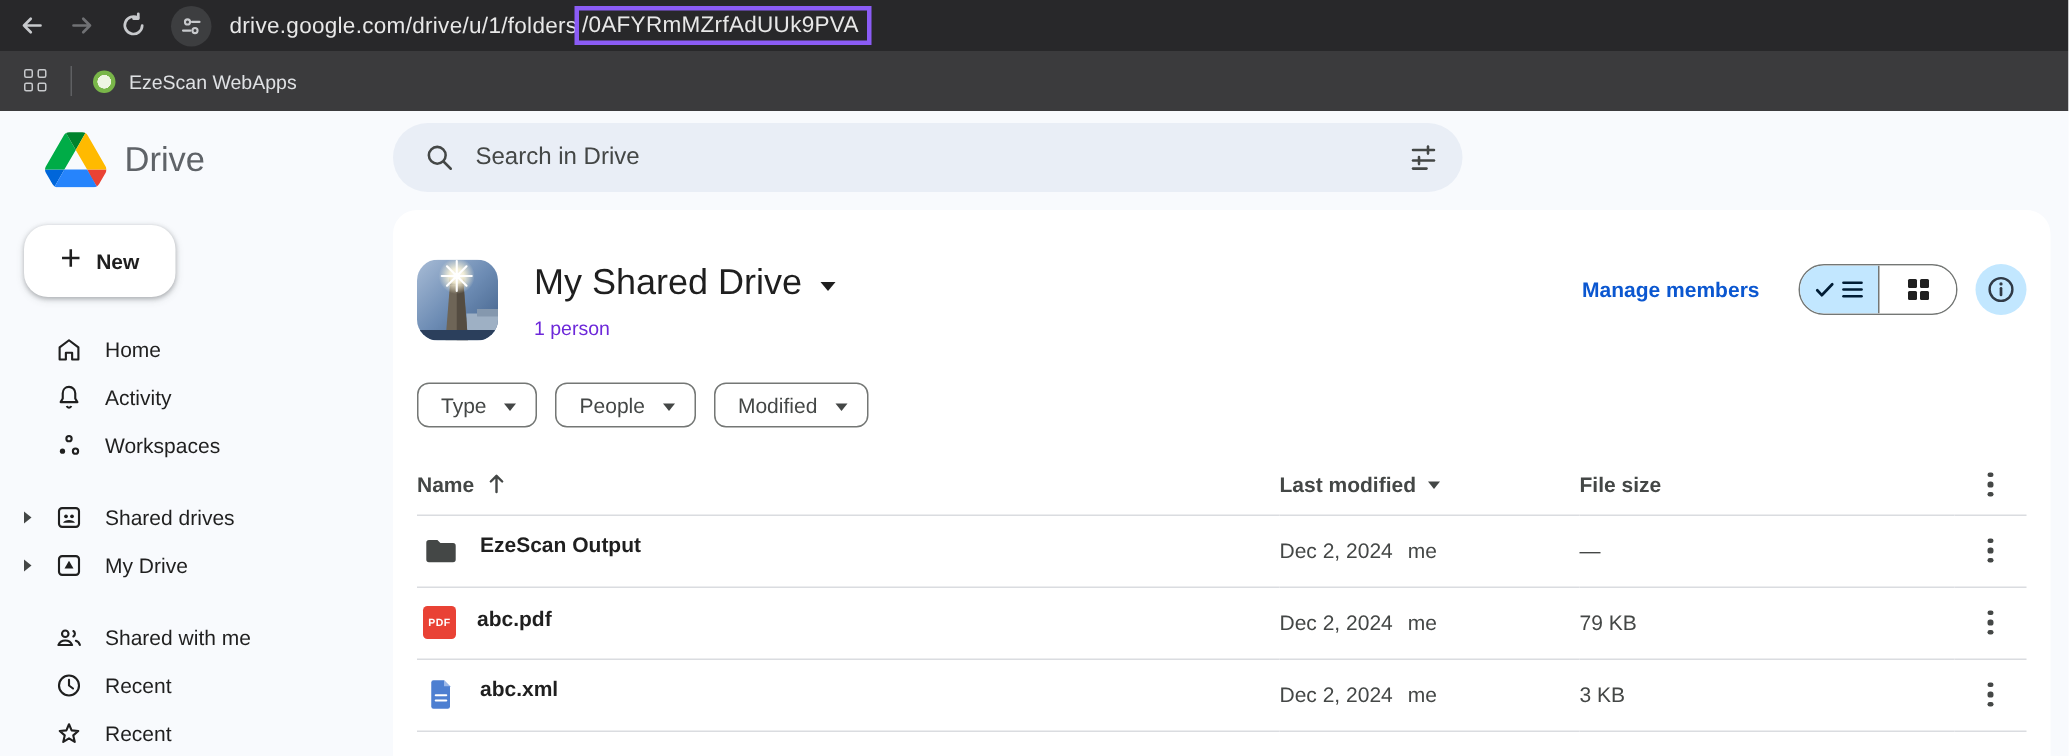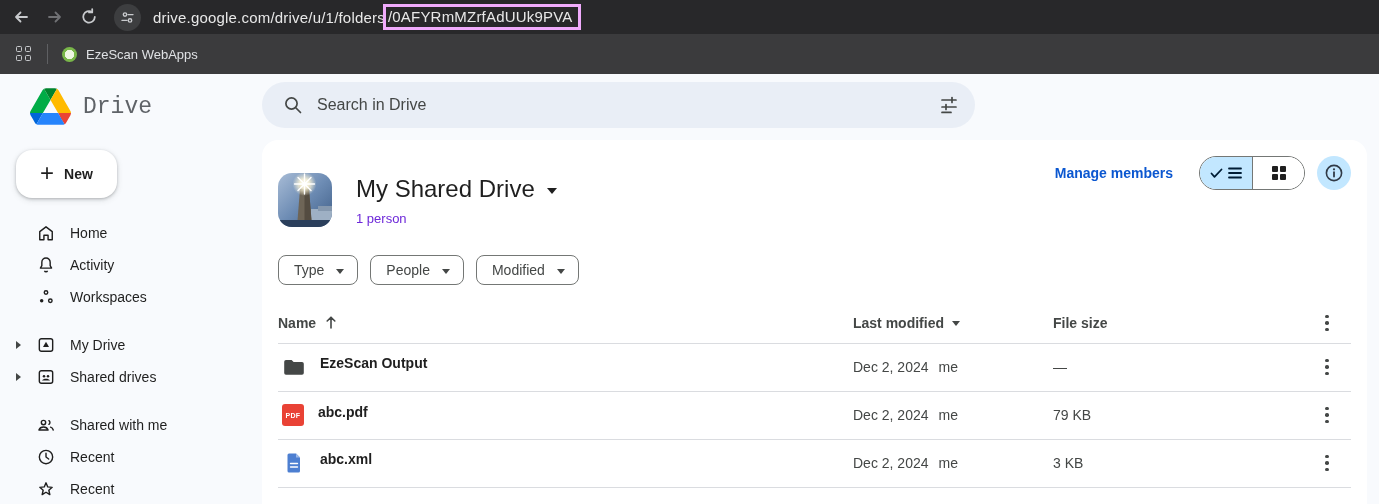--- a/index.html
+++ b/index.html
@@ -5,33 +5,33 @@
   * { margin:0; padding:0; box-sizing:border-box; }
   html,body { width:1379px; height:504px; overflow:hidden; }
   body { font-family:"Liberation Sans","DejaVu Sans",sans-serif; background:#f8fafd; }
   .screen { width:1379px; height:504px; display:flex; flex-direction:column; }
 
   
   .toolbar { height:34px; background:#28282a; display:flex; align-items:center; padding-left:12px; flex:none; }
   .nav-ic { width:18px; height:18px; margin-right:16px; flex:none; }
   .siteinfo { width:27px; height:27px; border-radius:50%; background:#3d3e40; display:flex; align-items:center; justify-content:center; margin-right:12px; flex:none; }
   .url { font-size:15px; color:#e8e8e8; white-space:nowrap; display:flex; align-items:center; letter-spacing:.2px; }
-  .url-hl { border:3px solid #f0abfc; padding:1px 5px 2px 2px; margin-left:-2px; }
+  .url-hl { border:3px solid #8b5cf6; padding:1px 5px 2px 2px; margin-left:-2px; }
 
   .bookmarks { height:40px; background:#3b3b3d; display:flex; align-items:center; padding-left:16px; flex:none; }
   .apps-grid { width:16px; height:16px; display:grid; grid-template-columns:6px 6px; grid-template-rows:6px 6px; gap:3px; }
   .apps-grid span { border:1.6px solid #c7c9cc; border-radius:1.5px; }
   .bm-sep { width:1px; height:20px; background:#5f6063; margin:0 14px 0 15px; }
   .bookmark { display:flex; align-items:center; gap:9px; }
   .fav { width:15px; height:15px; border-radius:50%; background:radial-gradient(circle,#eef5e2 0 42%,#79b649 44% 100%); }
   .bm-label { font-size:13px; color:#dfe1e4; }
 
   
   .app-header { height:66px; position:relative; flex:none; }
-  .logo-wrap { position:absolute; left:30px; top:14px; display:flex; align-items:center; gap:12px;font-family:Liberation Mono, monospace; }
+  .logo-wrap { position:absolute; left:30px; top:14px; display:flex; align-items:center; gap:12px; }
   .logo-word { font-size:23px; color:#5f6368; }
   .searchbar { position:absolute; left:262px; top:8px; width:713px; height:46px; background:#e9eef6; border-radius:24px; display:flex; align-items:center; padding:0 16px 0 21px; }
   .searchbar input { flex:1; border:none; outline:none; background:transparent; font-size:16px; color:#444746; margin-left:14px; font-family:inherit; }
   .searchbar input::placeholder { color:#444746; opacity:1; }
 
   
   .app-body { flex:1; display:flex; min-height:0; }
   .sidebar { width:262px; flex:none; }
   .new-btn { margin:10px 0 0 16px; width:101px; height:48px; background:#fff; border:none; border-radius:16px; box-shadow:0 1px 3px rgba(60,64,67,.3),0 2px 6px rgba(60,64,67,.15); display:flex; align-items:center; justify-content:center; gap:10px; cursor:pointer; font-family:inherit; }
   .new-btn .plus { font-size:24px; font-weight:400; color:#1f1f1f; line-height:1; margin-top:-2px; }
@@ -48,21 +48,21 @@
   
   .card { flex:1; background:#fff; border-radius:16px 16px 0 0; margin-right:12px; position:relative; padding:33px 16px 0 16px; }
   .drive-head { display:flex; align-items:flex-start; }
   .avatar { width:54px; height:54px; border-radius:14px; overflow:hidden; flex:none; }
   .title-block { margin-left:24px; padding-top:2px; }
   .title-row { display:flex; align-items:center; gap:12px; cursor:pointer; }
   .drive-title { font-size:24px; color:#1f1f1f; }
   .dd-caret { width:0; height:0; border-top:6px solid #1f1f1f; border-left:5px solid transparent; border-right:5px solid transparent; margin-top:3px; }
   .subtitle { font-size:13px; color:#6d28d9; margin-top:8px; }
 
-  .head-actions { position:absolute; top:16px; right:16px; display:flex; align-items:center; height:34px; }
+  .head-actions { position:absolute; top:36px; right:16px; display:flex; align-items:center; height:34px; }
   .manage { font-size:14px; font-weight:bold; color:#0b57d0; cursor:pointer; margin-right:26px; }
   .view-toggle { display:flex; height:34px; border:1px solid #747775; border-radius:17px; overflow:hidden; cursor:pointer; }
   .seg { width:52px; display:flex; align-items:center; justify-content:center; gap:5px; }
   .seg.sel { background:#c2e7ff; }
   .seg.unsel { background:#fff; border-left:1px solid #747775; }
   .grid-ic { width:14px; height:14px; display:grid; grid-template-columns:6px 6px; grid-template-rows:6px 6px; gap:2px; }
   .grid-ic span { background:#1f1f1f; border-radius:1px; }
   .info-btn { width:34px; height:34px; border-radius:50%; background:#c2e7ff; display:flex; align-items:center; justify-content:center; margin-left:12px; cursor:pointer; }
 
   .filters { display:flex; gap:12px; margin-top:28px; }
@@ -191,35 +191,35 @@
         </div>
 
         <div class="nav-gap"></div>
 
         <div class="nav-item">
           <span class="caret-cell">
               <span class="exp-caret"></span>
             </span>
           <svg class="ic" viewBox="0 0 24 24">
               <rect x="4" y="4.5" width="16" height="15" rx="2.5" fill="none" stroke="#1f1f1f" stroke-width="1.7"></rect>
-              <path d="M12 8.2l3.6 6.2H8.4z" fill="#1f1f1f"></path>
-            </svg>
-          <span class="nav-label">My Drive</span>
+              <circle cx="9.6" cy="11" r="1.5" fill="#1f1f1f"></circle>
+              <circle cx="14.4" cy="11" r="1.5" fill="#1f1f1f"></circle>
+              <path d="M7.2 16.2c.9-1.5 2.6-2.2 4.8-2.2s3.9.7 4.8 2.2z" fill="#1f1f1f"></path>
+            </svg>
+          <span class="nav-label">Shared drives</span>
         </div>
         <div class="nav-item">
           <span class="caret-cell">
               <span class="exp-caret"></span>
             </span>
           <svg class="ic" viewBox="0 0 24 24">
               <rect x="4" y="4.5" width="16" height="15" rx="2.5" fill="none" stroke="#1f1f1f" stroke-width="1.7"></rect>
-              <circle cx="9.6" cy="11" r="1.5" fill="#1f1f1f"></circle>
-              <circle cx="14.4" cy="11" r="1.5" fill="#1f1f1f"></circle>
-              <path d="M7.2 16.2c.9-1.5 2.6-2.2 4.8-2.2s3.9.7 4.8 2.2z" fill="#1f1f1f"></path>
-            </svg>
-          <span class="nav-label">Shared drives</span>
+              <path d="M12 8.2l3.6 6.2H8.4z" fill="#1f1f1f"></path>
+            </svg>
+          <span class="nav-label">My Drive</span>
         </div>
 
         <div class="nav-gap"></div>
 
         <div class="nav-item noexp">
           <svg class="ic" viewBox="0 0 24 24">
               <circle cx="9" cy="9" r="2.6" fill="none" stroke="#1f1f1f" stroke-width="1.7"></circle>
               <path d="M3.5 18c.9-2.4 3-3.6 5.5-3.6s4.6 1.2 5.5 3.6z" fill="none" stroke="#1f1f1f" stroke-width="1.7" stroke-linejoin="round"></path>
               <path d="M15.5 6.8a2.6 2.6 0 0 1 0 4.4M17.5 14.6c1.6.5 2.7 1.6 3.2 3.4" fill="none" stroke="#1f1f1f" stroke-width="1.7" stroke-linecap="round"></path>
             </svg>

